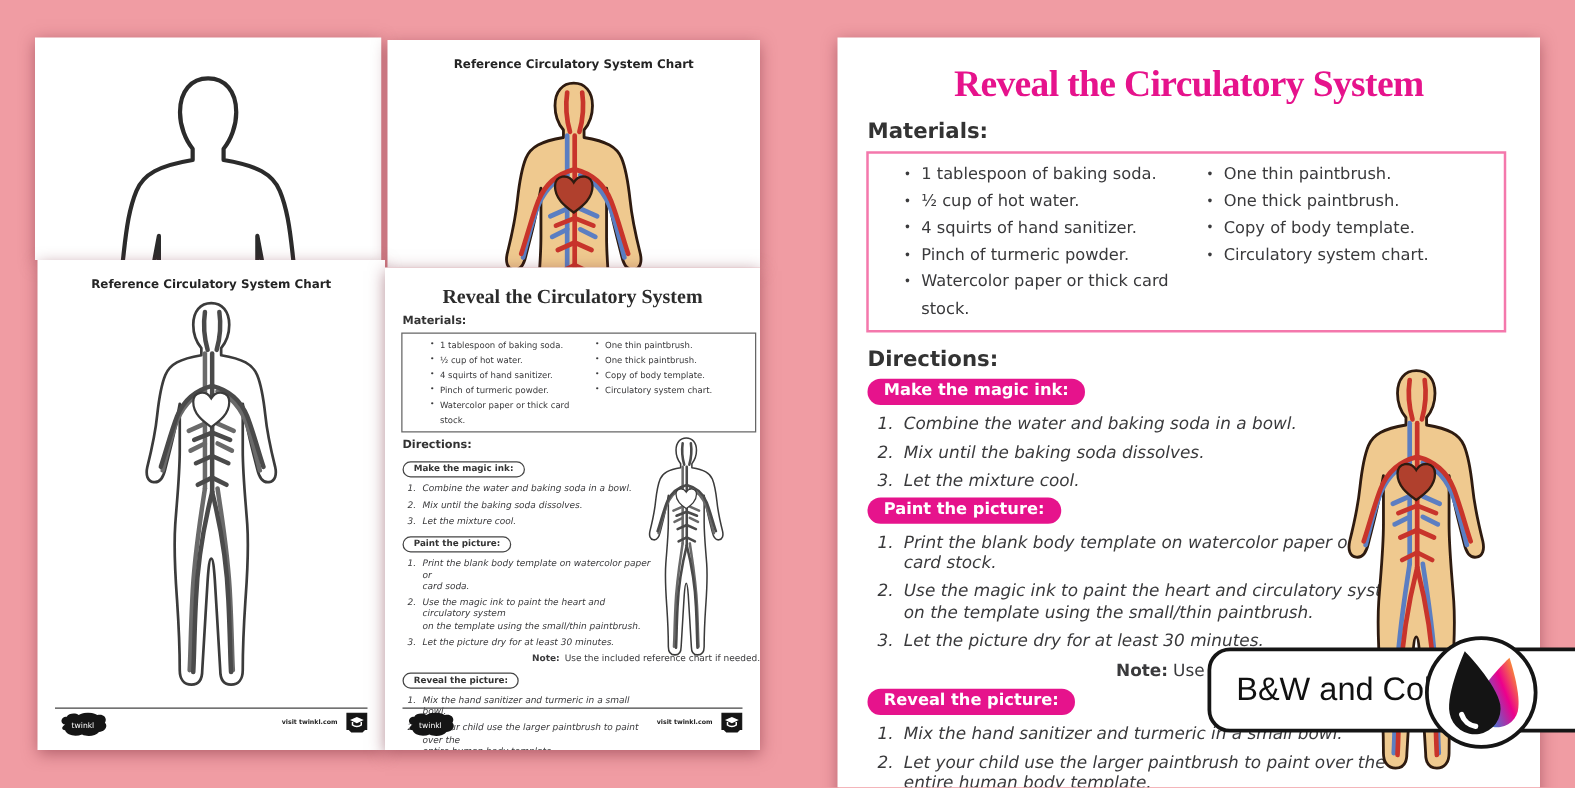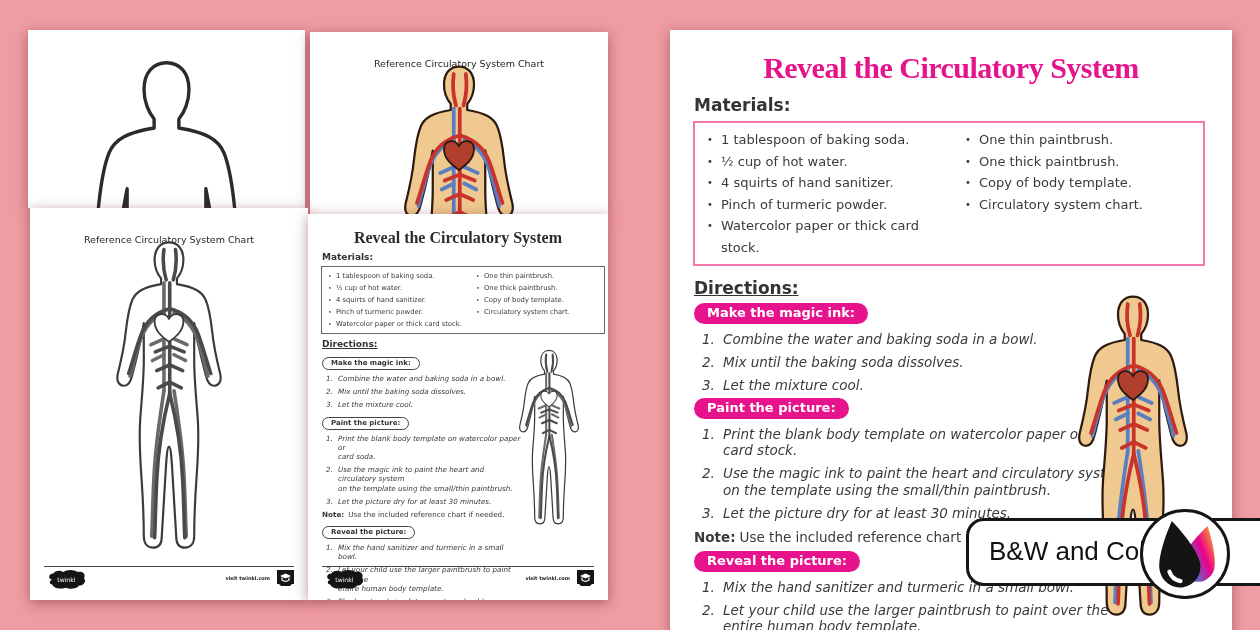--- a/index.html
+++ b/index.html
@@ -18,39 +18,39 @@
   .body-color{--skin:#EFC98F;--line:#2E1B10;--artery:#C8342B;--vein:#5B7EC2;--heartf:#B0402D;--vop:1;}
   .body-bw{--skin:#fff;--line:#3b3b3b;--artery:#4a4a4a;--vein:#6a6a6a;--heartf:#fff;--vop:1;}
   .body-blank{--skin:#fff;--line:#2b2b2b;--artery:#000;--vein:#000;--heartf:#fff;--vop:0;}
   .p1-body{left:26px;top:26px;width:225px;height:495px;}
   .p2-body{left:74px;top:30px;width:150px;height:330px;}
   .p3-body{left:67px;top:30px;width:144px;height:317px;}
   .p4-body{left:200px;top:134px;width:82px;height:180px;}
   .p5-body{left:388px;top:262px;width:150px;height:330px;}
 
   
-  .ref-title{position:relative;font-size:9.5px;font-weight:normal;color:#242424;text-align:center;padding-top:26px;}
+  .ref-title{position:relative;font-size:9.5px;font-weight:bold;color:#242424;text-align:center;padding-top:14px;}
   .p5-title{margin:20px 8px 0;font-size:30px;line-height:36px;font-weight:bold;color:#E6138C;
             text-align:center;letter-spacing:-.5px;font-family:Liberation Serif, serif;}
   .p5-label{margin:9px 0 0 24px;font-size:17px;line-height:20px;font-weight:bold;color:#333;}
-  .p5-label.dirs{margin-top:12px;text-decoration:underline;}
+  .p5-label.dirs{margin-top:12px;}
   .p5-box{display:flex;margin:6px 0 0 23px;width:512px;border:2px solid #F478AC;padding:6px 0;}
   .mats{list-style:none;margin:0;padding:0;}
-  .mats.c1{width:258px;}
+  .mats.c1{width:258px;padding-left:16px;}
   .mats.c2{flex:1;}
   .mats li{position:relative;padding-left:26px;font-size:13px;line-height:21.5px;}
   .mats li::before{content:"•";position:absolute;left:12px;top:0;font-size:10px;}
   .pill{display:inline-block;margin:5px 0 0 24px;background:#E6138C;color:#fff;font-size:13px;
         line-height:15px;font-weight:bold;padding:2px 13px 4px;border-radius:11px;}
   .steps{margin:2px 0 0 30px;padding:0;width:452px;counter-reset:s;list-style:none;font-style:italic;}
   .steps li{counter-increment:s;position:relative;padding-left:23px;font-size:13.5px;
             line-height:16.5px;margin-top:6.5px;}
   .steps li::before{content:counter(s) ".";position:absolute;left:2px;top:0;}
   .steps span{white-space:pre-line;}
-  .note{margin:8px 0 0 24px;font-size:13.5px;line-height:17px;}
+  .note{margin:8px 0 0 24px;font-size:13.5px;line-height:17px;text-align:right;}
   .note b{font-weight:bold;}
   .note .nt{margin-left:4px;}
 
   
   .page4 .p5-title{margin-top:14px;font-size:16px;line-height:19px;color:#2c2c2c;letter-spacing:0;}
   .page4 .p5-label{margin:5px 0 0 14px;font-size:9px;line-height:11px;}
   .page4 .p5-box{margin:3px 0 0 13px;width:284px;border:1px solid #666;padding:3px 0;}
   .page4 .mats.c1{width:148px;}
   .page4 .mats li{padding-left:14px;font-size:6.8px;line-height:12px;}
   .page4 .mats li::before{left:6px;font-size:6px;}

